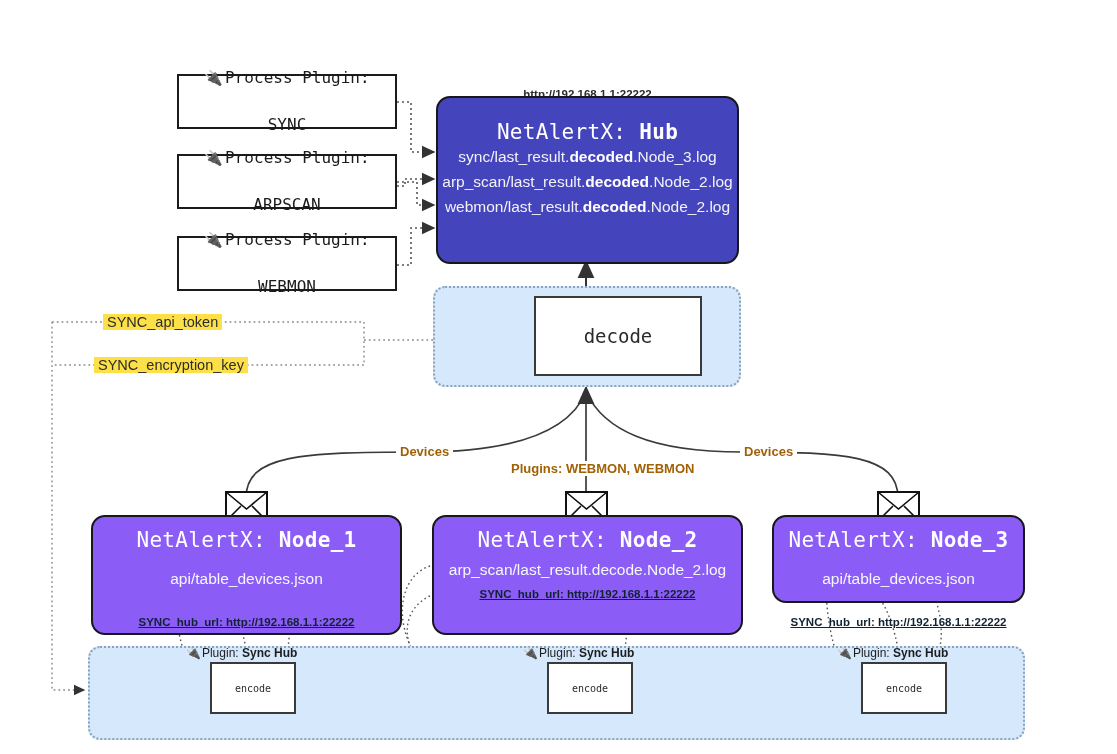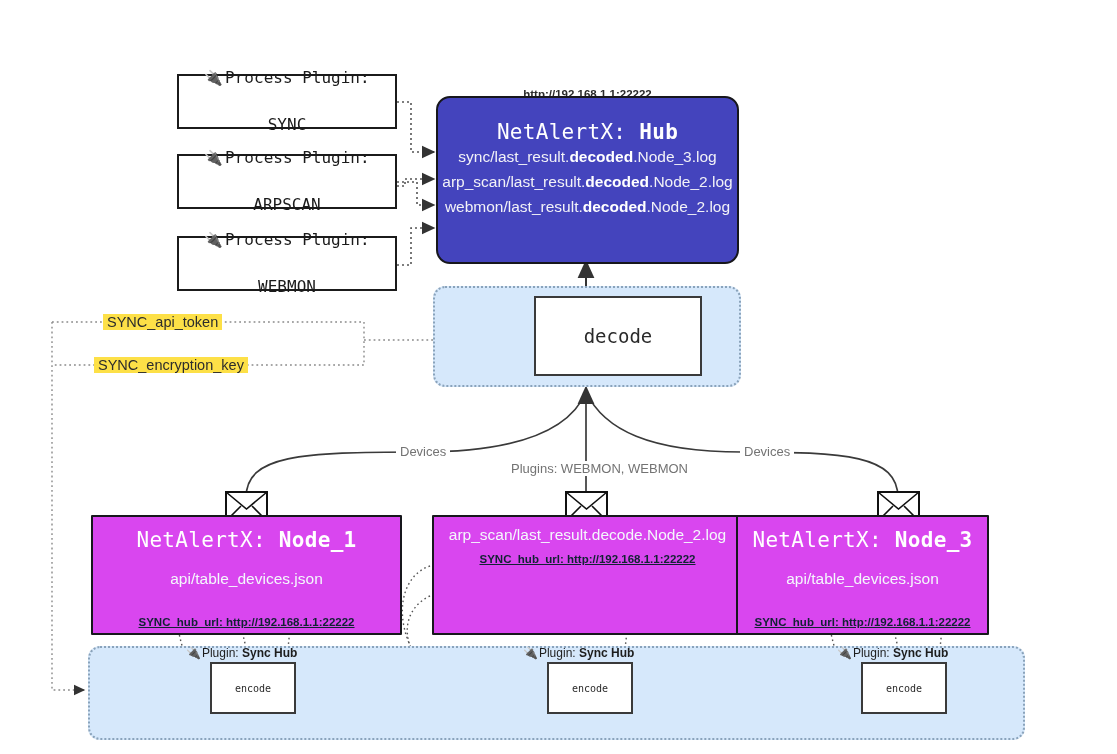--- a/index.html
+++ b/index.html
@@ -42,24 +42,24 @@
   #decodebox{left:502px;top:296px;width:168px;height:80px;background:#fff;
              border:2px solid #3a3a3a;box-sizing:border-box;display:flex;
              align-items:center;justify-content:center;
              font-family:"DejaVu Sans Mono","Liberation Mono",monospace;
              font-size:19px;color:#2a2a2a;margin-left:32px;}
 
   
   .keylbl{font-size:14.5px;color:#2c2c2c;background:#fde047;padding:0 4px;white-space:nowrap;}
 
   
-  .edgelbl{font-size:13px;color:#737373;background:#fff;padding:0 4px;white-space:nowrap;}
-
-  
-  .node{background:#d946ef;border:2.5px solid #17171c;border-radius:1px;
+  .edgelbl{font-size:13px;color:#a16207;background:#fff;padding:0 4px;white-space:nowrap;font-weight:bold;}
+
+  
+  .node{background:#8b5cf6;border:2.5px solid #17171c;border-radius:14px;
         box-sizing:border-box;position:absolute;}
   .nodetitle{text-align:center;font-family:"DejaVu Sans Mono","Liberation Mono",monospace;
              font-size:21px;color:#ffffff;margin-top:11px;letter-spacing:.3px;}
   .nodetitle b{font-weight:bold;}
   .nodeline{text-align:center;font-size:15.5px;color:#f4f8fc;line-height:1.5;white-space:nowrap;}
   .nodefoot{text-align:center;font-size:11.5px;font-weight:bold;color:#123;white-space:nowrap;text-decoration:underline;}
 
   
   #encband{left:88px;top:646px;width:937px;height:94px;background:#d6e8fb;
            border:2px dotted #8aa3bb;border-radius:12px;box-sizing:border-box;}
@@ -173,25 +173,28 @@
 
   <div class="node" style="left:91px;top:515px;width:311px;height:120px;">
     <div class="nodetitle">
       <span>NetAlertX:</span> <b>Node_1</b>
     </div>
     <div class="nodeline" style="margin-top:15px;">api/table_devices.json</div>
     <div class="nodefoot" style="margin-top:26px;">SYNC_hub_url: http://192.168.1.1:22222</div>
   </div>
 
   <div class="node" style="left:432px;top:515px;width:311px;height:120px;">
+    <div class="nodetitle">
+      <span>NetAlertX:</span> <b>Node_2</b>
+    </div>
     <div class="nodeline" style="margin-top:6px;">arp_scan/last_result.decode.Node_2.log</div>
     <div class="nodefoot" style="margin-top:7px;">SYNC_hub_url: http://192.168.1.1:22222</div>
   </div>
 
-  <div class="node" style="left:736px;top:515px;width:253px;height:120px;">
+  <div class="node" style="left:772px;top:515px;width:253px;height:88px;">
     <div class="nodetitle">
       <span>NetAlertX:</span> <b>Node_3</b>
     </div>
     <div class="nodeline" style="margin-top:15px;">api/table_devices.json</div>
     <div class="nodefoot" style="margin-top:26px;">SYNC_hub_url: http://192.168.1.1:22222</div>
   </div>
 
   <div class="abs" id="encband"></div>
 
   <div class="enclbl" style="left:186px;top:646px;">

